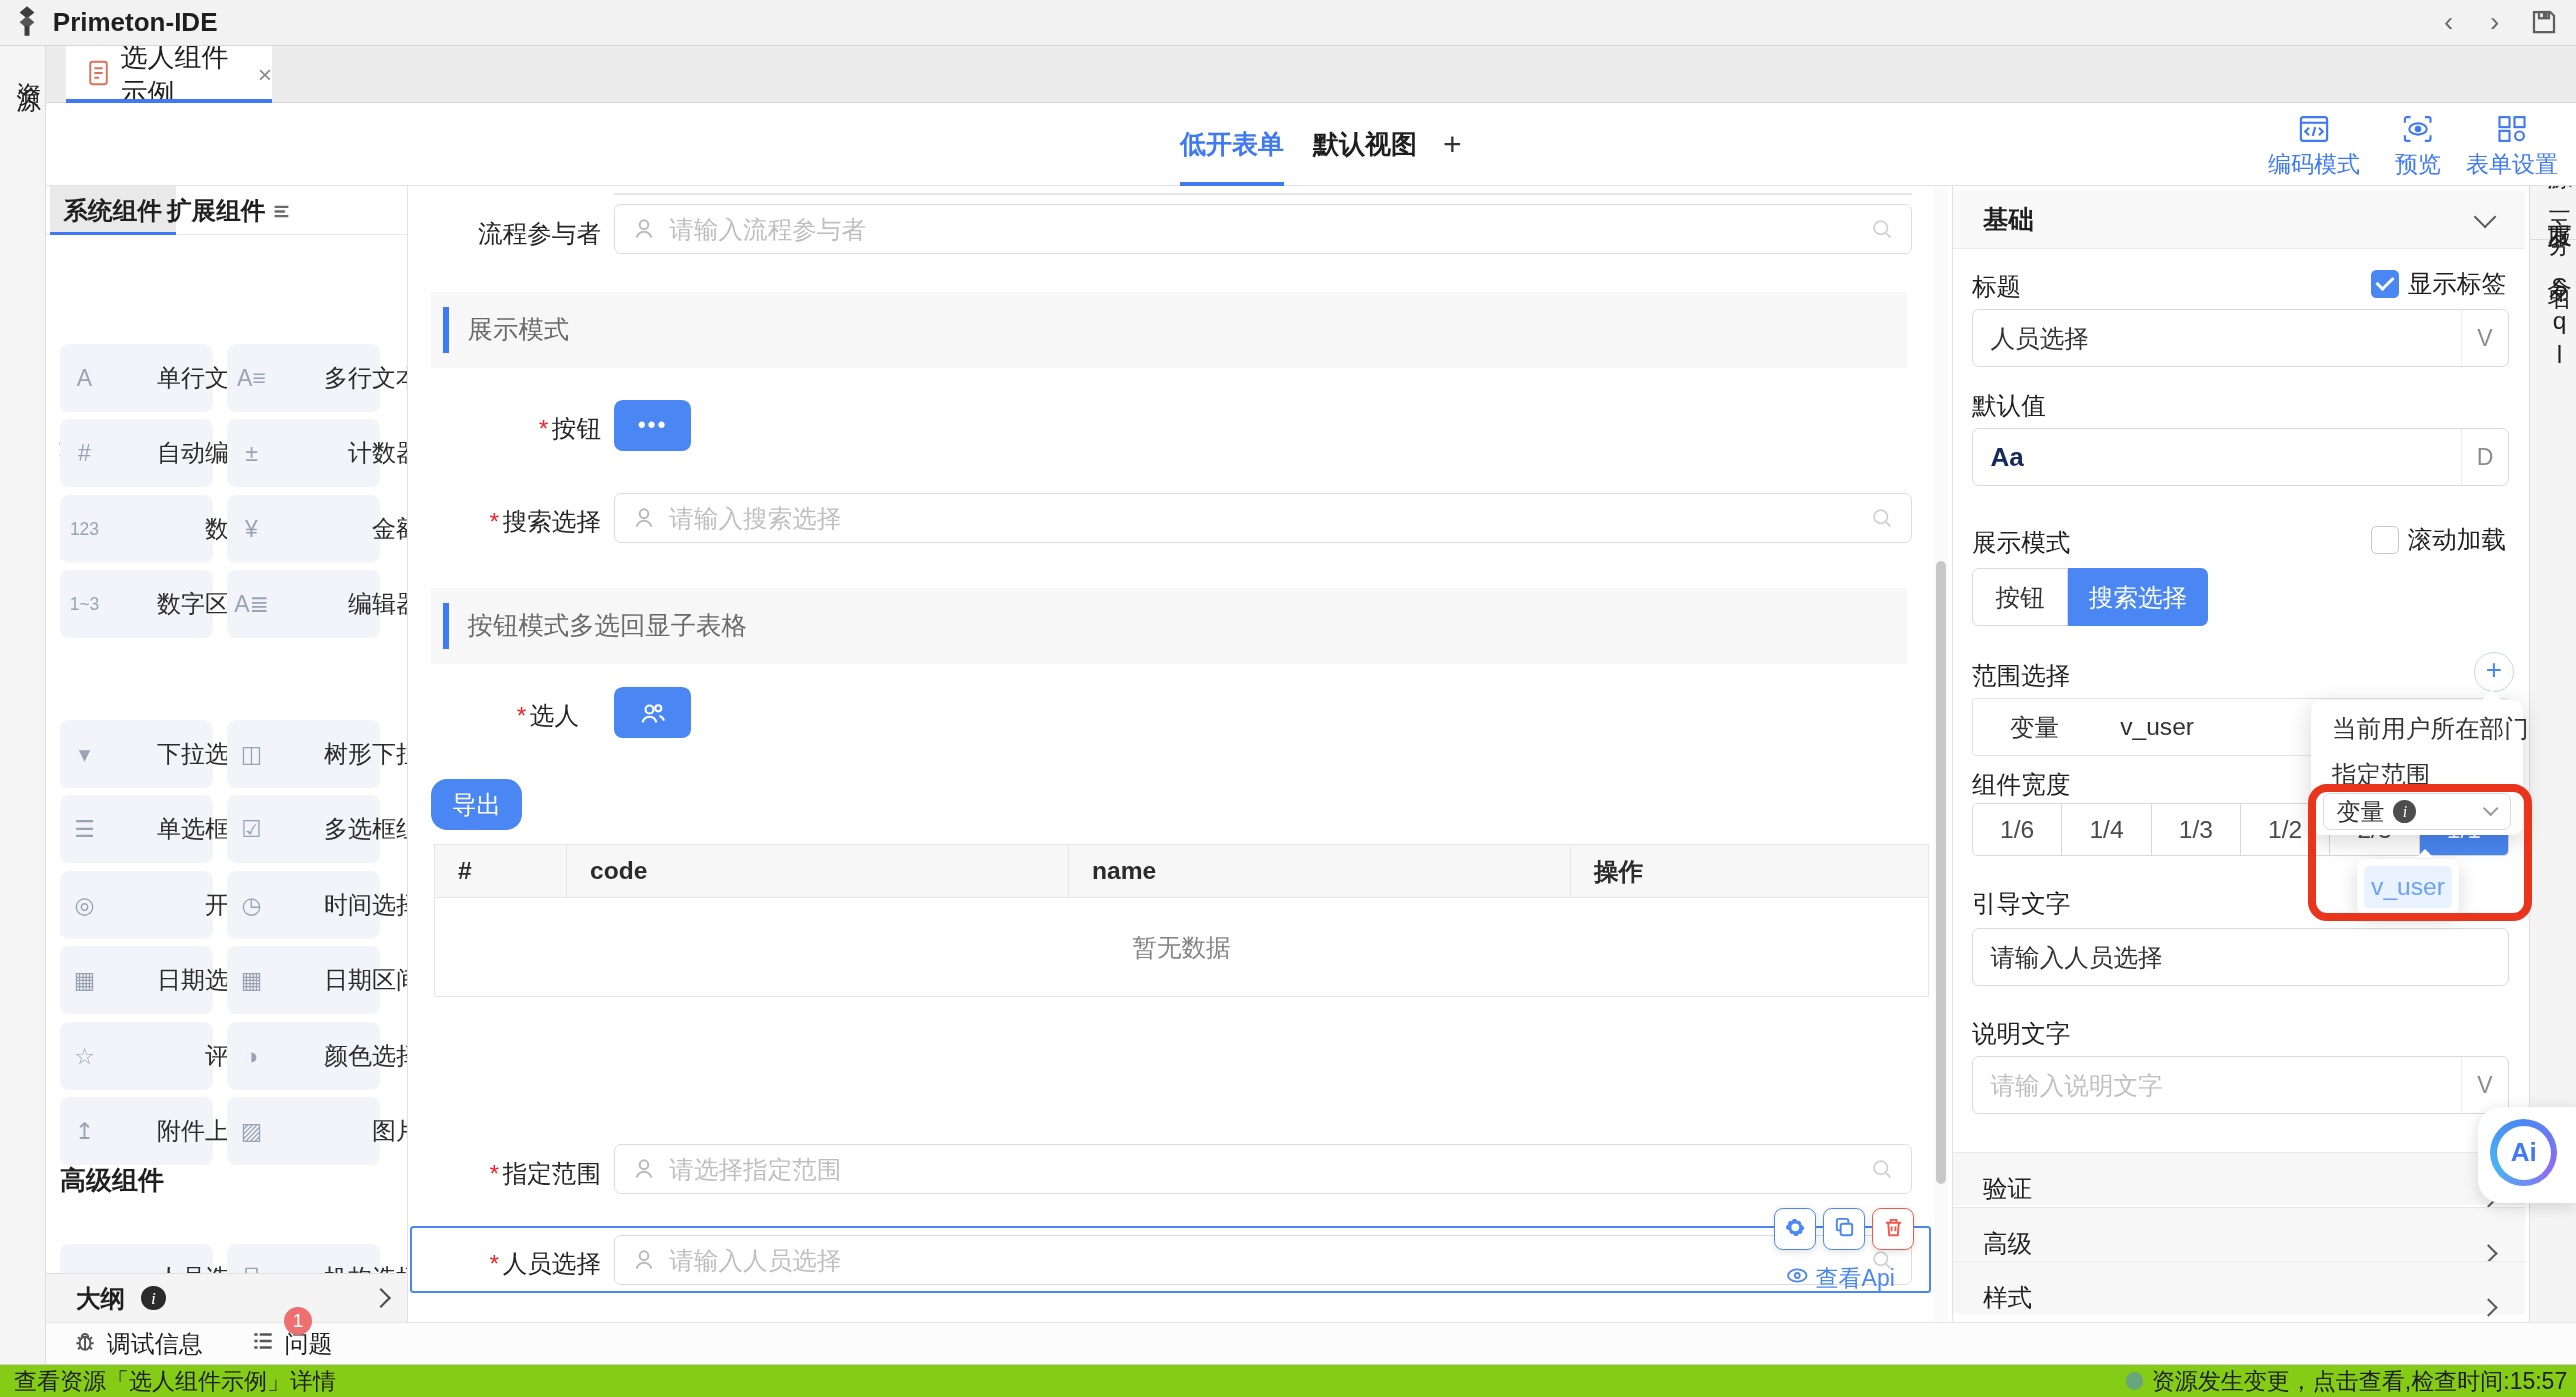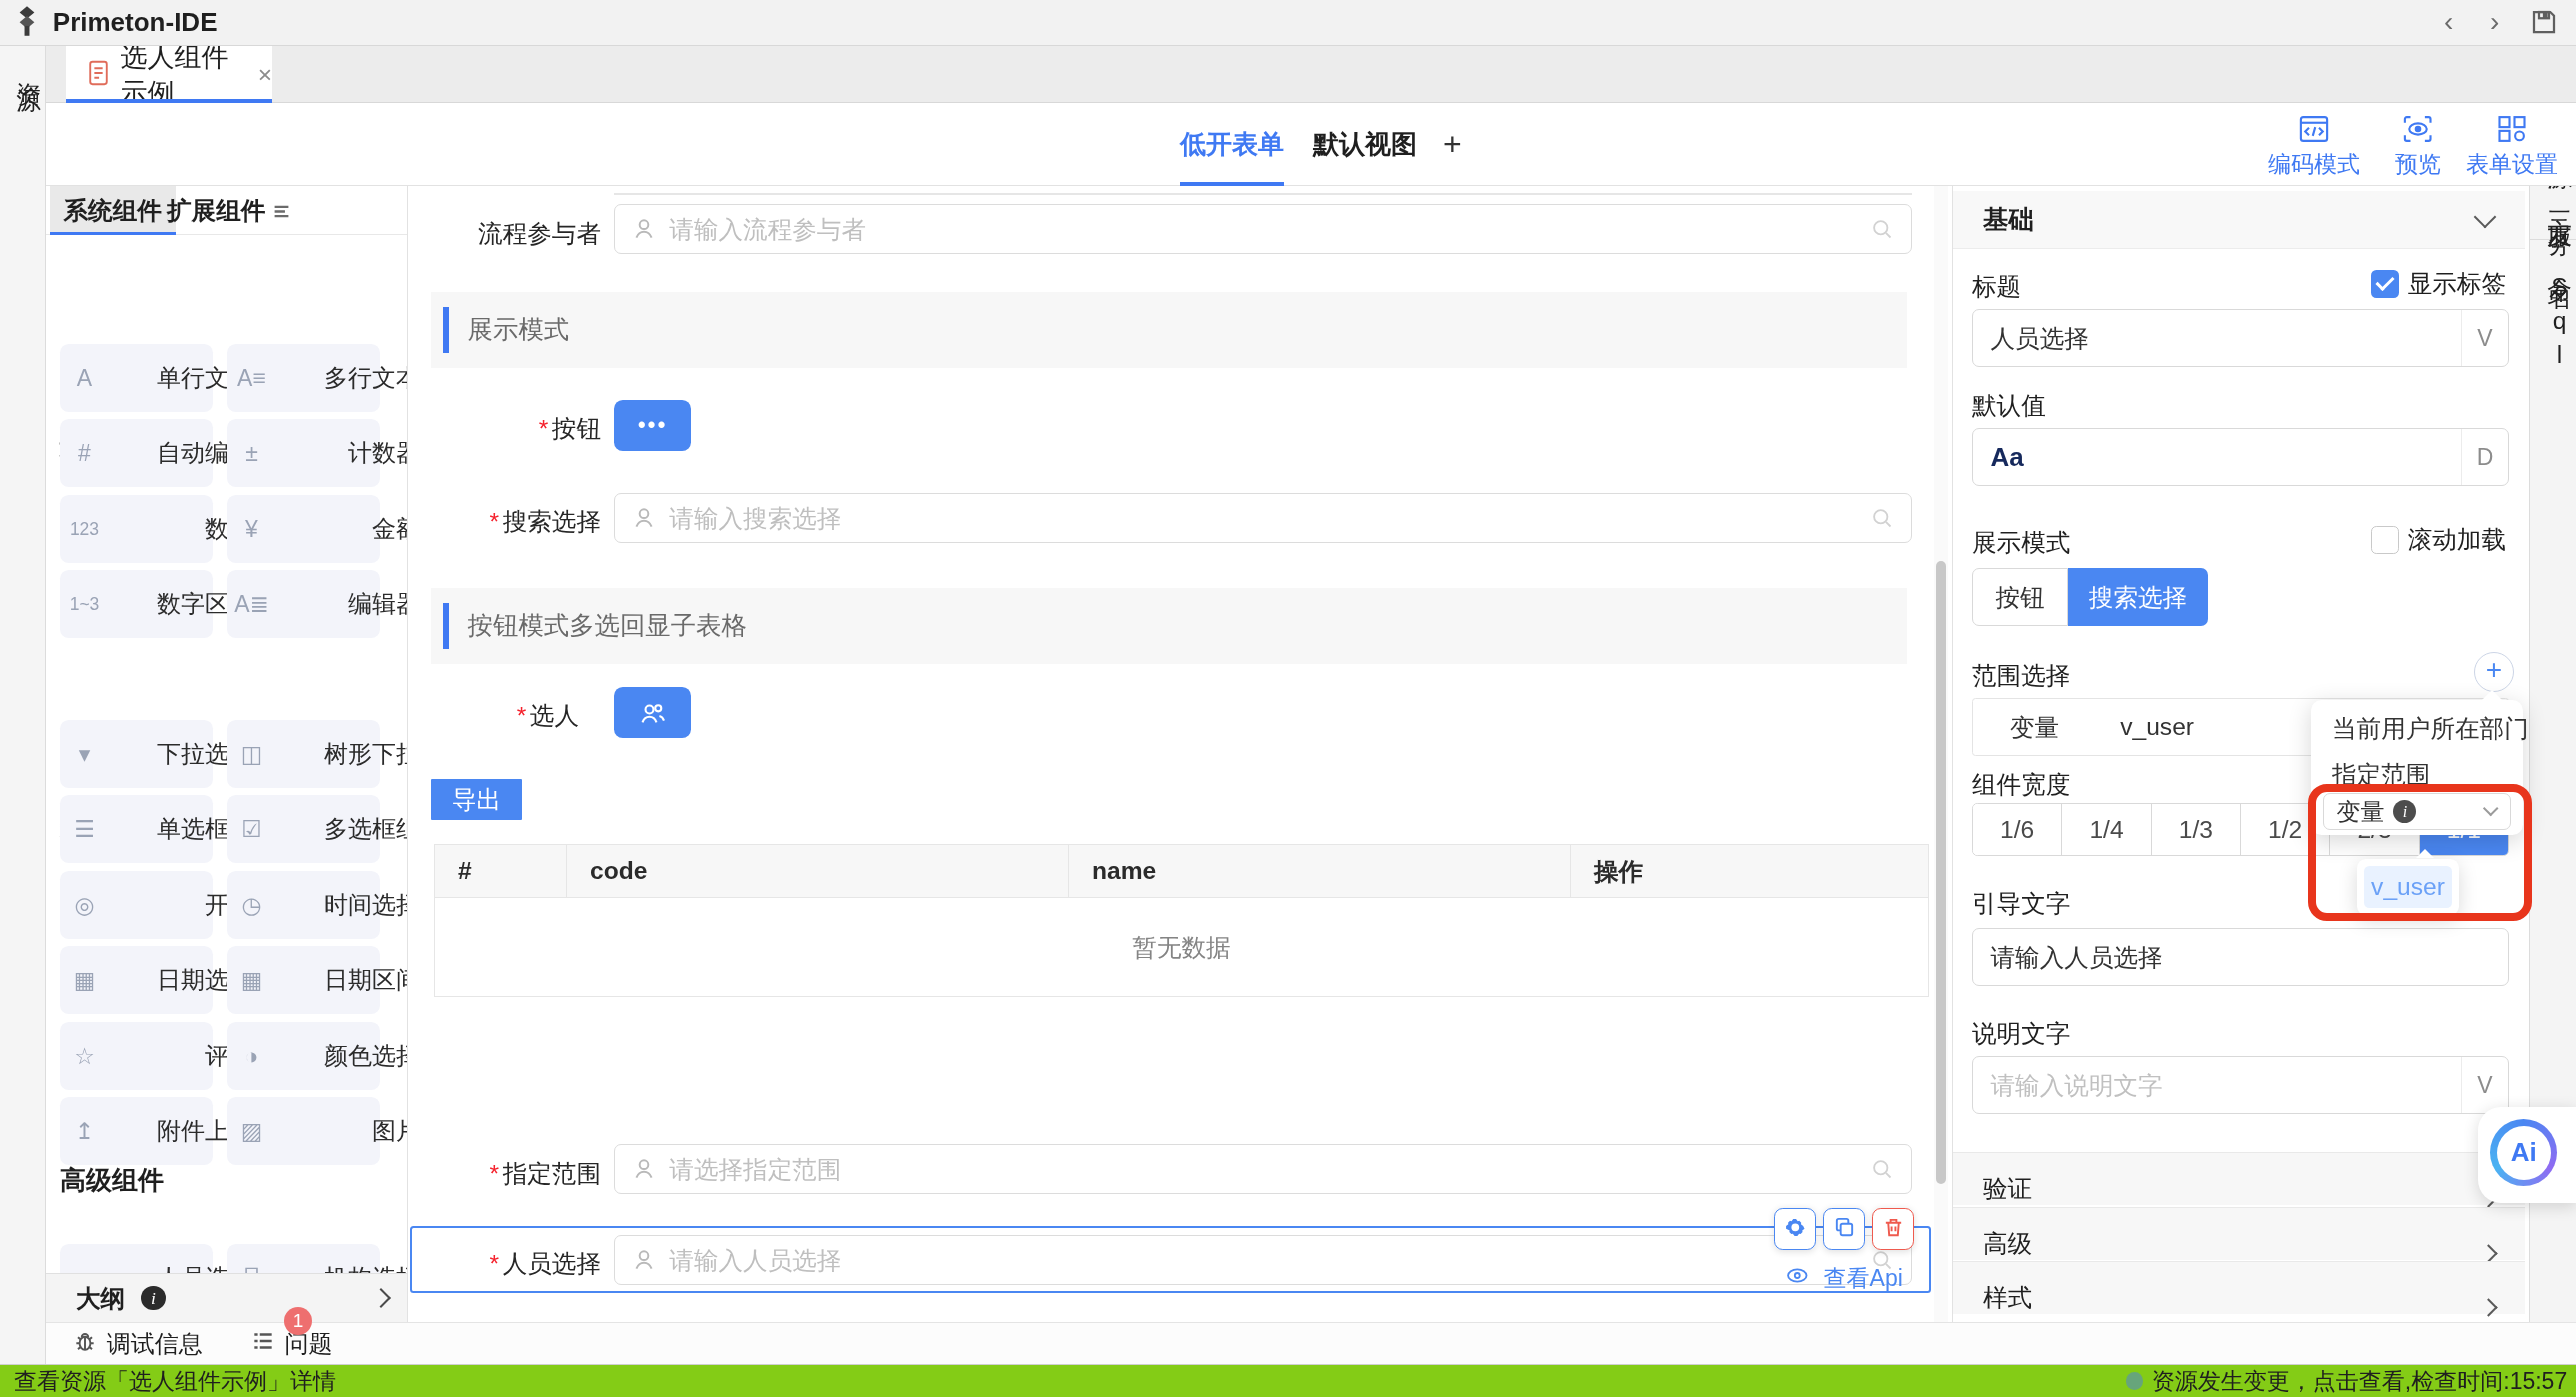--- a/index.html
+++ b/index.html
@@ -81,36 +81,36 @@
   .form-input { position:absolute; left:206px; width:1298px; height:50px; background:#fff;
     border:1.8px solid #dcdcdc; border-radius:7px; display:flex; align-items:center; }
   .form-input .ph { margin-left:12.3px; font-size:24.6px; color:#bfbfbf; }
   .form-input .p-ic { margin-left:16px; display:flex; }
   .form-input .mag { position:absolute; right:16px; display:flex; }
   .band { position:absolute; left:23px; width:1476px; height:76px; background:#f7f7f7; display:flex; align-items:center; }
   .band .bar { width:5.3px; height:46px; background:#3f79f3; margin-left:12.3px; }
   .band .b-label { margin-left:19px; font-size:25.4px; font-weight:500; color:#6a6a6a; }
   .blue-btn { position:absolute; left:206px; width:77px; height:51px; background:#4a87f2; border-radius:8.8px;
     color:#fff; display:flex; align-items:center; justify-content:center; font-size:23px; letter-spacing:1.8px; }
-  .export-btn { position:absolute; left:23px; width:91px; height:41px; background:#4a87f2; border-radius:1px;
+  .export-btn { position:absolute; left:23px; width:91px; height:51px; background:#4a87f2; border-radius:16px;
     color:#fff; display:flex; align-items:center; justify-content:center; font-size:24.6px; }
   .tbl { position:absolute; left:26px; width:1495px; border:1.8px solid #e6e6e6; }
   .tbl-head { display:flex; height:53px; background:#f7f7f7; border-bottom:1.8px solid #e6e6e6; }
   .tbl-head .th { display:flex; align-items:center; padding-left:23px; font-size:24.6px; font-weight:600;
     color:#2b2b2b; border-right:1.8px solid #e6e6e6; }
   .tbl-head .th:last-child { border-right:none; }
   .th1{width:132px;} .th2{width:502px;} .th3{width:502px;} .th4{flex:1;}
   .tbl-empty { height:98px; display:flex; align-items:center; justify-content:center; font-size:24.6px; color:#848484; }
   .sel-row { position:absolute; left:1.8px; top:1040px; width:1521px; height:67px; background:#fff;
     border:2.6px solid #4a87f2; border-radius:3.5px; }
   .float-tools { position:absolute; left:1366px; top:1022px; display:flex; gap:7px; z-index:6; }
   .ft-btn { width:42px; height:42px; background:#fff; border-radius:8.8px; display:flex; align-items:center;
     justify-content:center; box-shadow:0 1.8px 7px rgba(0,0,0,.12); }
   .ft-blue { border:1.8px solid #4a87f2; } .ft-red { border:1.8px solid #ef5a4e; }
-  .api-link { position:absolute; left:1377px; top:1077px; display:flex; align-items:center; gap:14px;
+  .api-link { position:absolute; left:1377px; top:1077px; display:flex; align-items:center; gap:6px;
     color:#4a87f2; font-size:23px; z-index:6; }
   .c-scrollbar { position:absolute; left:1934px; top:186px; width:14px; height:1136px; background:#fafafa; z-index:2;}
   .c-thumb { position:absolute; left:1.8px; top:375px; width:10.5px; height:623px; background:#c8c8c8; border-radius:5.3px; }
   .v-div { position:absolute; left:1952px; top:186px; width:1.8px; height:1136px; background:#e2e2e2; z-index:2;}
 
   
   .right-panel { position:absolute; left:1953px; top:186px; width:572px; height:1136px; background:#fff; z-index:2; }
   .rp-header { position:absolute; left:0; top:5.3px; width:100%; height:58px; background:#f8f8f8;
     border-bottom:1.8px solid #ececec; display:flex; align-items:center; }
   .rp-header .h-label { margin-left:30px; font-size:25.4px; font-weight:600; color:#1f1f1f; }

